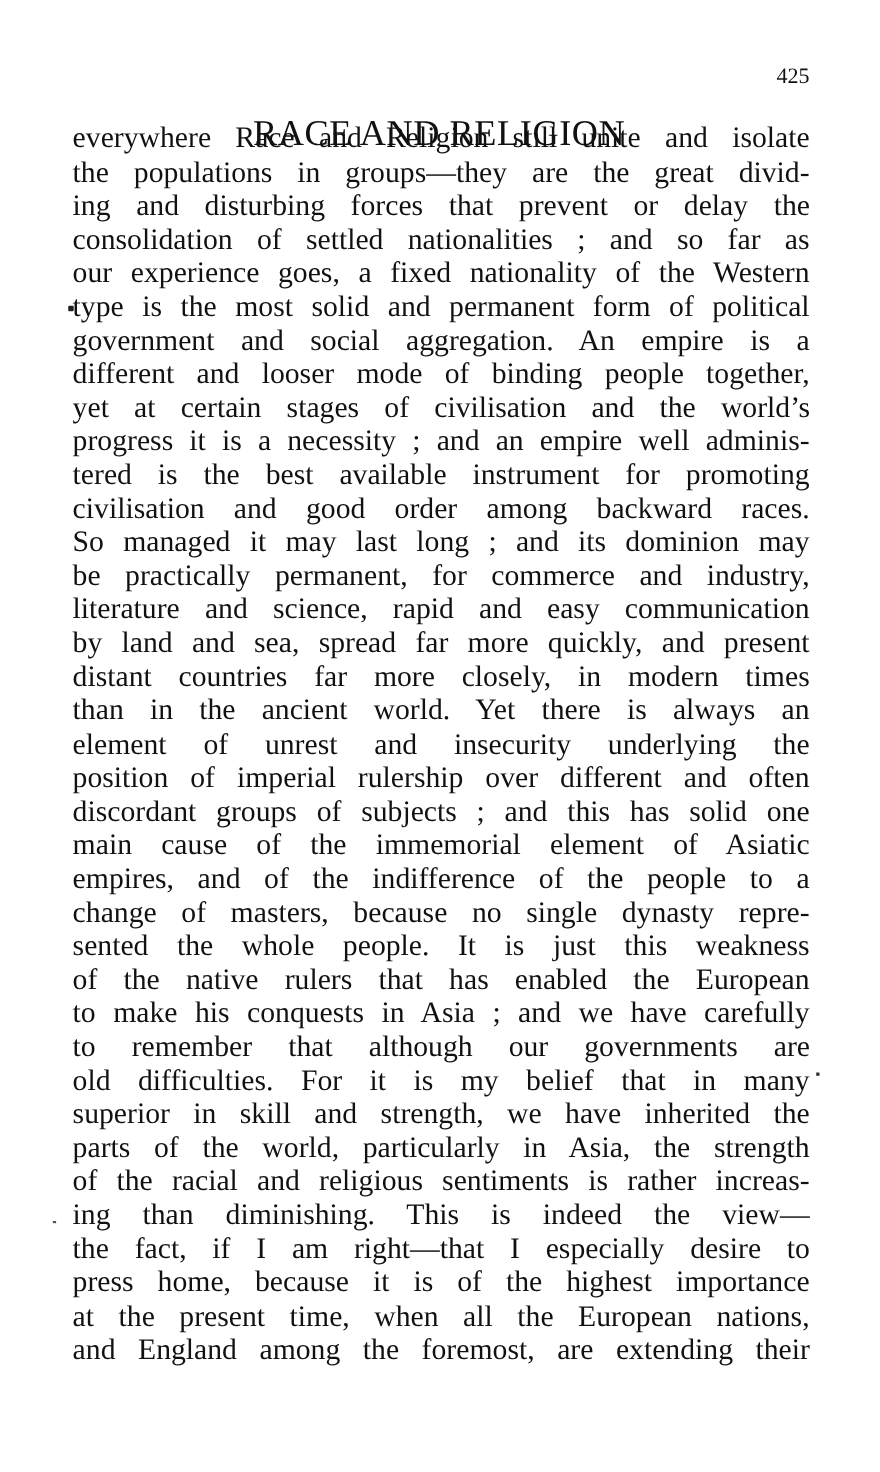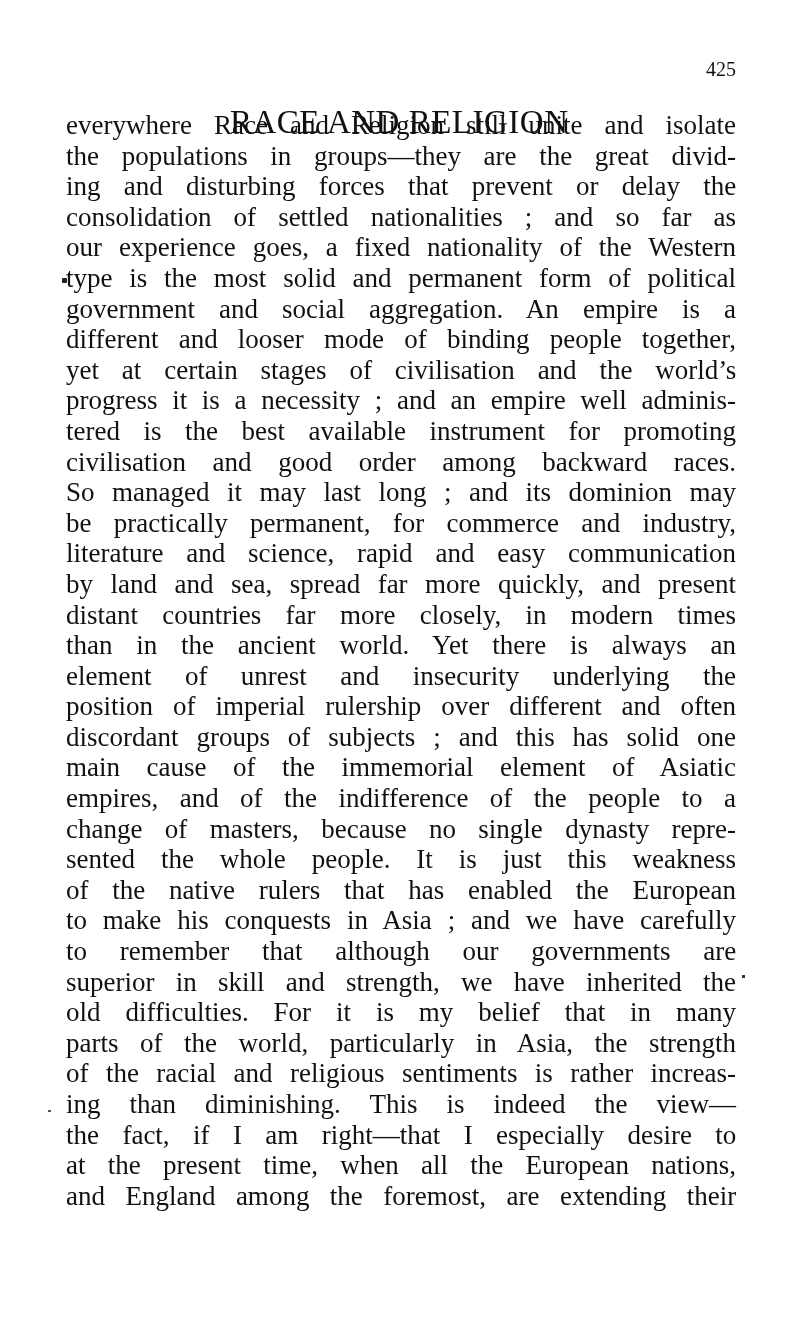--- a/index.html
+++ b/index.html
@@ -43,26 +43,27 @@
       <span class="line" style="display: block; word-spacing: 26.6667px;">element of unrest and insecurity underlying the</span>
       <span class="line" style="display: block; word-spacing: 13.1429px;">position of imperial rulership over different and often</span>
       <span class="line" style="display: block; word-spacing: 10.2px;">discordant groups of subjects ;  and this has solid one</span>
       <span class="line" style="display: block; word-spacing: 17.1429px;">main cause of the immemorial element of Asiatic</span>
       <span class="line" style="display: block; word-spacing: 14.6667px; font-family: Liberation Serif, serif;">empires, and of the indifference of the people to a</span>
       <span class="line" style="display: block; word-spacing: 15.5714px;">change of masters, because no single dynasty repre-</span>
       <span class="line" style="display: block; word-spacing: 17px;">sented the whole people.  It is just this weakness</span>
       <span class="line" style="display: block; word-spacing: 17px;">of the native rulers that has enabled the European</span>
       <span class="line" style="display: block; word-spacing: 8.27273px;">to make his conquests in Asia ;  and we have carefully</span>
       <span class="line" style="display: block; word-spacing: 26px;">to remember that although our governments are</span>
+      <span class="line" style="display: block; word-spacing: 16.4px;">old difficulties.  For it is my belief that in many</span>
       <span class="line" style="display: block; word-spacing: 14.5px;">superior in skill and strength, we have inherited the</span>
-      <span class="line" style="display: block; word-spacing: 16.4px;">old difficulties.  For it is my belief that in many</span>
       <span class="line" style="display: block; word-spacing: 14.75px;">parts of the world, particularly in Asia, the strength</span>
       <span class="line" style="display: block; word-spacing: 10.625px;">of the racial and religious sentiments is rather increas-</span>
       <span class="line" style="display: block; word-spacing: 19.5px;">ing than diminishing.  This is indeed the view—</span>
       <span class="line" style="display: block; word-spacing: 16.6667px;">the fact, if I am right—that I especially desire to</span>
+      <span class="line" style="display: block; word-spacing: 15px;">press home, because it is of the highest importance</span>
       <span class="line" style="display: block; word-spacing: 15.5px;">at the present time, when all the European nations,</span>
       <span class="line" style="display: block; word-spacing: 13.7143px;">and England among the foremost, are extending their</span>
     </div>
 
   <span class="mark" style="left:62px;top:278px;width:5px;height:5px;background:#222;border-radius:1px;"></span>
   <span class="mark" style="left:742px;top:975px;width:3px;height:3px;background:#333;"></span>
   <span class="mark" style="left:48px;top:1110px;width:3px;height:2px;background:#555;"></span>
 </div>
 
 </body></html>

